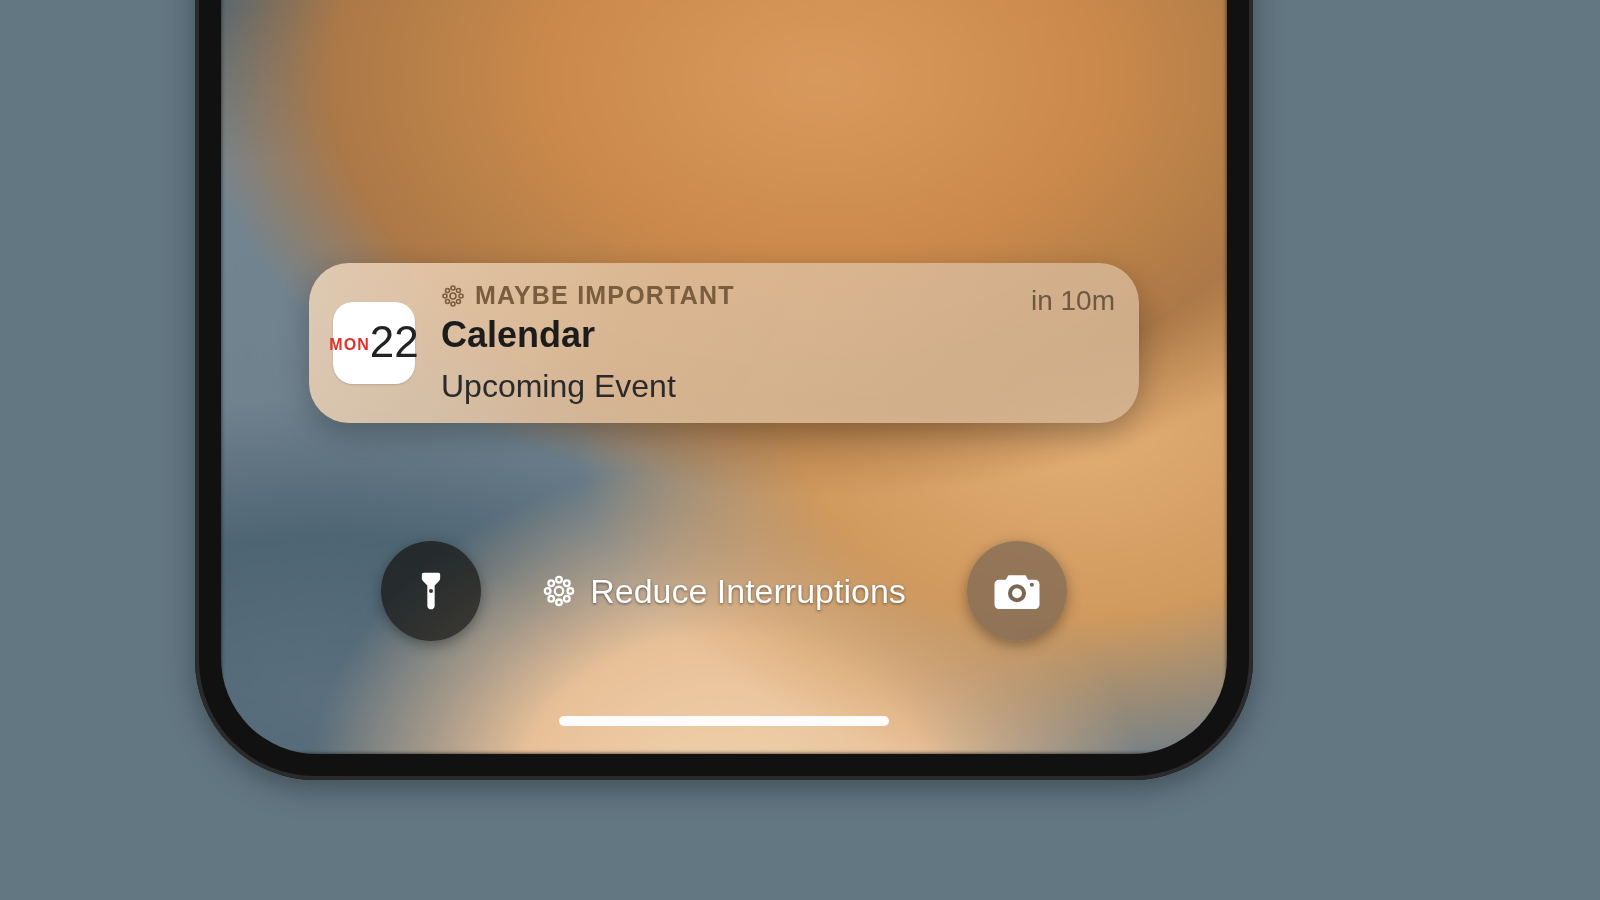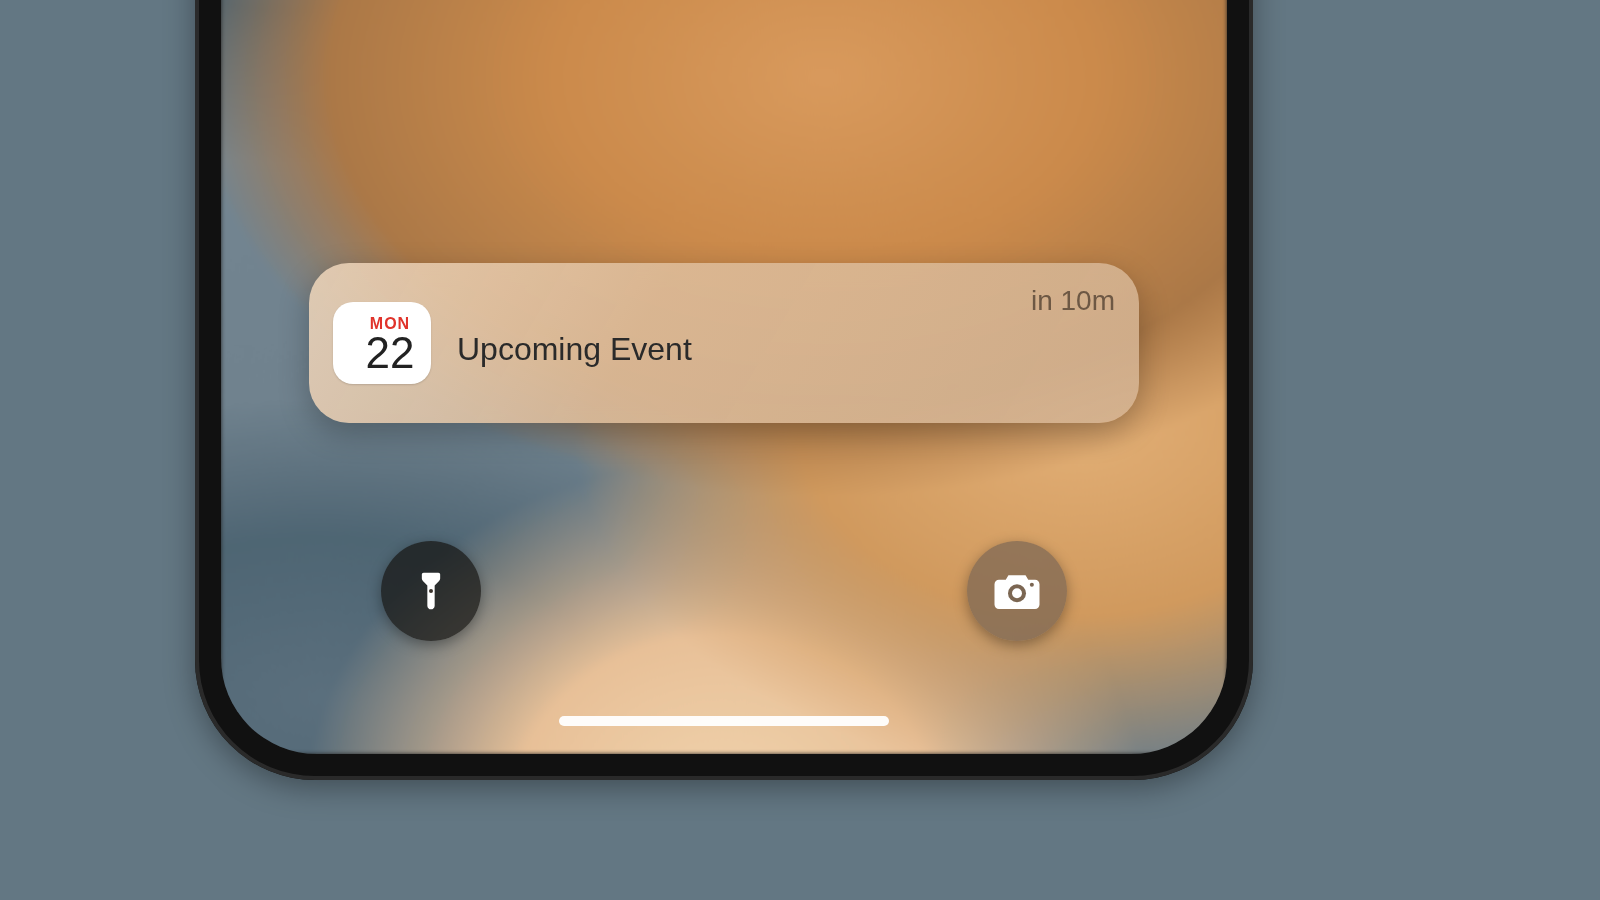--- a/index.html
+++ b/index.html
@@ -83,26 +83,25 @@
     box-sizing: border-box;
   }
 
   .cal-icon {
     width: 82px;
     height: 82px;
     border-radius: 20px;
     background: #fff;
     box-shadow: 0 1px 2px rgba(0,0,0,.15);
     display: flex;
-    flex-direction: column;
+    flex-direction: row;
     align-items: center;
     justify-content: center;
     flex: none;
     margin-right: 26px;
-    padding-left: 16px;
   }
   .cal-dow {
     font-size: 16px;
     font-weight: 700;
     letter-spacing: 1px;
     color: #e0332b;
     margin-top: 4px;
   }
   .cal-date {
     font-size: 44px;
@@ -211,35 +210,72 @@
   <div class="phone">
     <div class="screen">
       <div class="wallpaper"></div>
 
       <div class="notif">
         <div class="cal-icon">
           <div class="cal-dow">MON</div>
           <div class="cal-date">22</div>
         </div>
         <div class="notif-body">
+          <div class="notif-tag-row">
+            <span>
+              <svg class="svg-24" viewBox="0 0 24 24" fill="none" stroke="#7a5c3e" stroke-width="1.6">
+                <circle cx="12" cy="12" r="3"></circle>
+                <g>
+                  <circle cx="12" cy="4" r="2"></circle>
+                  <circle cx="12" cy="20" r="2"></circle>
+                  <circle cx="4" cy="12" r="2"></circle>
+                  <circle cx="20" cy="12" r="2"></circle>
+                  <circle cx="6.5" cy="6.5" r="2"></circle>
+                  <circle cx="17.5" cy="6.5" r="2"></circle>
+                  <circle cx="6.5" cy="17.5" r="2"></circle>
+                  <circle cx="17.5" cy="17.5" r="2"></circle>
+                </g>
+              </svg>
+            </span>
+            <span class="notif-tag">MAYBE IMPORTANT</span>
+          </div>
+          <div class="notif-title">Calendar</div>
           <div class="notif-sub">Upcoming Event</div>
         </div>
         <div class="notif-time">in 10m</div>
       </div>
 
       <div class="action-row">
         <div class="round-btn btn-dark">
           <span>
             <svg class="svg-44" viewBox="0 0 24 24" fill="#ffffff">
               <path d="M8 2h8c.6 0 1 .4 1 1v2.2c0 .5-.2 1-.6 1.4L14 9v11c0 1.1-.9 2-2 2s-2-.9-2-2V9L7.6 6.6C7.2 6.2 7 5.7 7 5.2V3c0-.6.4-1 1-1z"></path>
               <circle cx="12" cy="12" r="1.1" fill="#3a332c"></circle>
             </svg>
           </span>
         </div>
 
+        <div class="focus-pill">
+          <span>
+            <svg class="svg-34" viewBox="0 0 24 24" fill="none" stroke="#ffffff" stroke-width="1.6">
+              <circle cx="12" cy="12" r="3"></circle>
+              <g>
+                <circle cx="12" cy="4" r="2"></circle>
+                <circle cx="12" cy="20" r="2"></circle>
+                <circle cx="4" cy="12" r="2"></circle>
+                <circle cx="20" cy="12" r="2"></circle>
+                <circle cx="6.5" cy="6.5" r="2"></circle>
+                <circle cx="17.5" cy="6.5" r="2"></circle>
+                <circle cx="6.5" cy="17.5" r="2"></circle>
+                <circle cx="17.5" cy="17.5" r="2"></circle>
+              </g>
+            </svg>
+          </span>
+          <span>Reduce Interruptions</span>
+        </div>
 
         <div class="round-btn btn-brown">
           <span>
             <svg class="svg-54" viewBox="0 0 24 24" fill="#ffffff">
               <path d="M4 7h3l1.2-2h7.6L17 7h3c1.1 0 2 .9 2 2v9c0 1.1-.9 2-2 2H4c-1.1 0-2-.9-2-2V9c0-1.1.9-2 2-2z"></path>
               <circle cx="12" cy="13" r="4" fill="#7b6652"></circle>
               <circle cx="12" cy="13" r="2.2" fill="#ffffff"></circle>
               <circle cx="18.6" cy="9.2" r="0.9" fill="#7b6652"></circle>
             </svg>
           </span>

